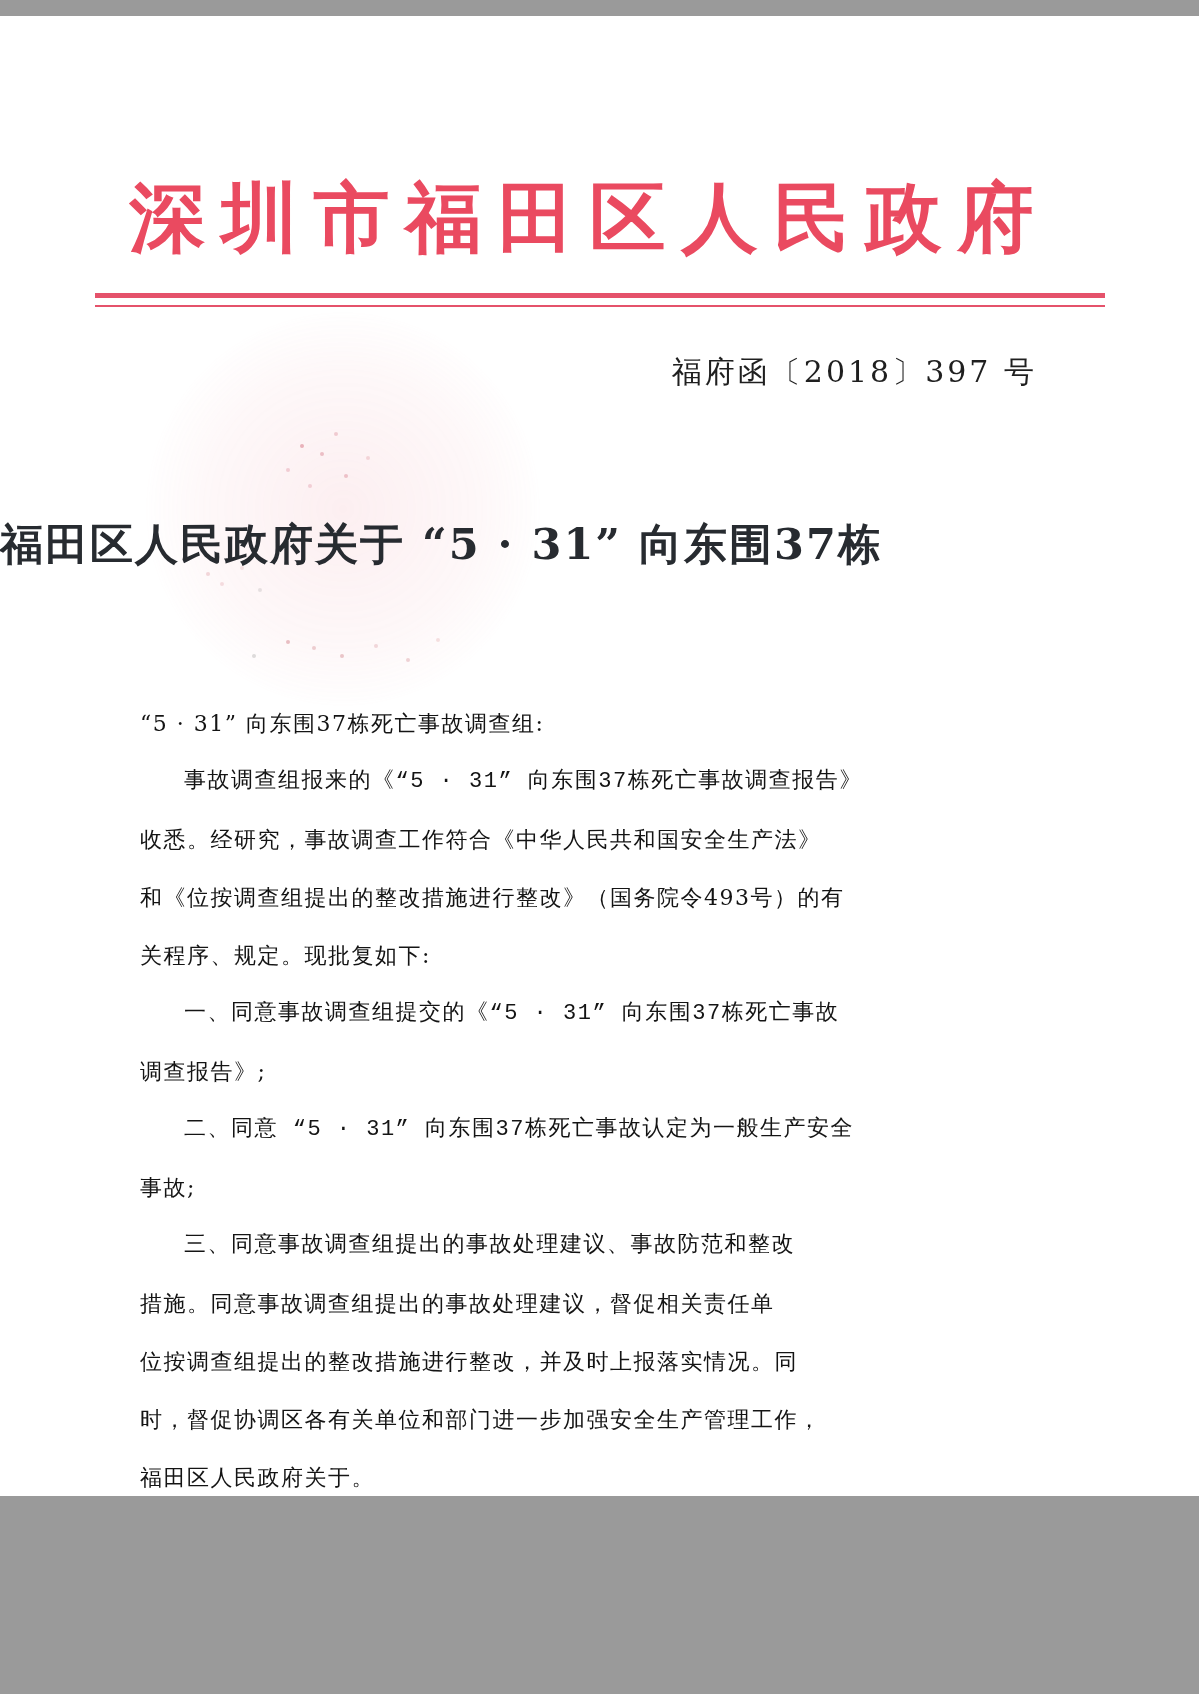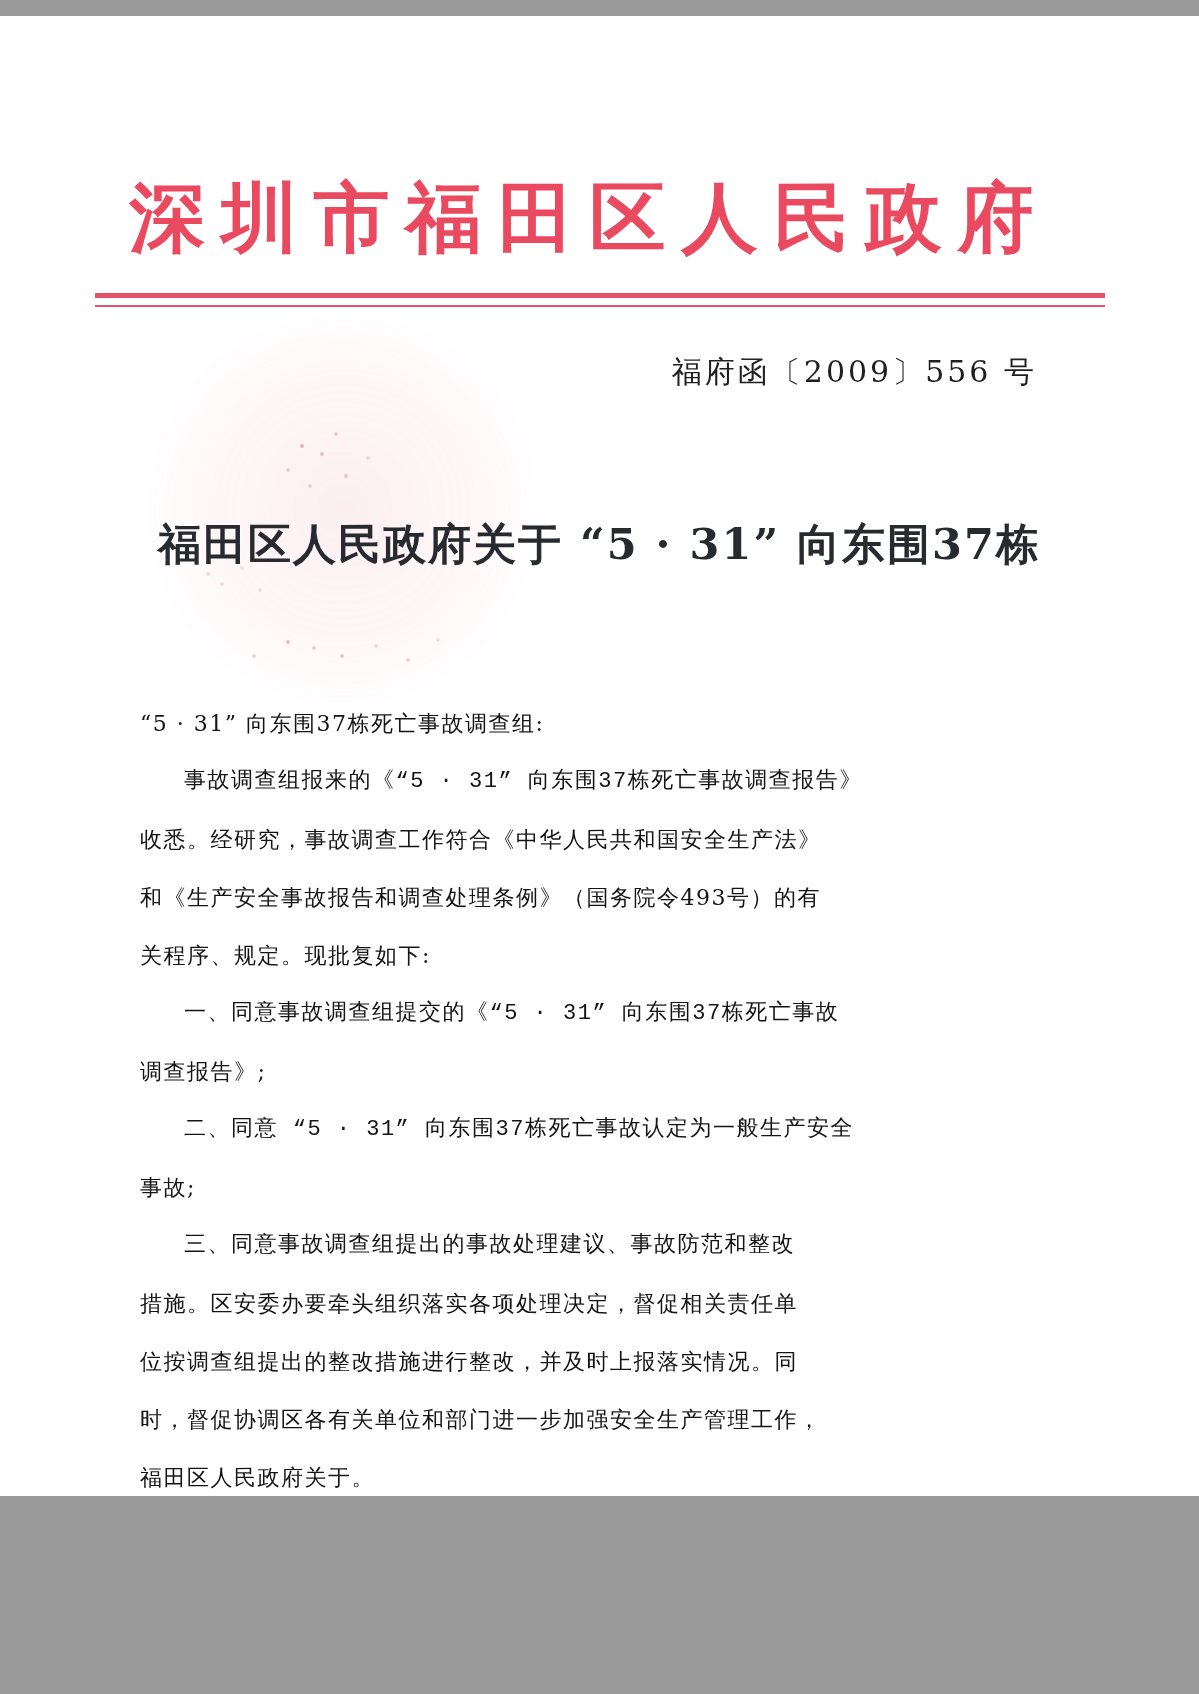--- a/index.html
+++ b/index.html
@@ -31,21 +31,21 @@
   
   .docnum{
     position:absolute;top:336px;right:162px;
     font-size:30px;line-height:40px;
     letter-spacing:3px;color:#1f1f1f;
     white-space:nowrap;
   }
   
   .doc-title{
     position:absolute;top:500px;left:0;width:100%;
-    text-align:center;
+    text-align:left;
     font-weight:bold;
     font-size:43px;line-height:57px;
     letter-spacing:2px;
     color:#272b30;
   }
   .doc-title div{white-space:nowrap;}
   
   .body-text{
     position:absolute;top:679px;left:140px;width:935px;
     font-size:22px;line-height:58px;
@@ -85,38 +85,38 @@
   <div class="seal-blob"></div>
   <div class="speckle spk1"></div>
   <div class="speckle spk2"></div>
   <div class="speckle spk3"></div>
 
   <div class="agency">深圳市福田区人民政府</div>
 
   <div class="rule rule-hd-thick"></div>
   <div class="rule rule-hd-thin"></div>
 
-  <div class="docnum">福府函〔2009〕556 号</div>
+  <div class="docnum">福府函〔2018〕397 号</div>
 
   <div class="doc-title">
     <div>福田区人民政府关于 “5 · 31” 向东围37栋</div>
   </div>
 
   <div class="body-text">
     <div class="body-line">“5 · 31” 向东围37栋死亡事故调查组:</div>
     <div class="body-line indent">事故调查组报来的《“5 · 31” 向东围37栋死亡事故调查报告》</div>
     <div class="body-line">收悉。经研究，事故调查工作符合《中华人民共和国安全生产法》</div>
-    <div class="body-line">和《生产安全事故报告和调查处理条例》（国务院令493号）的有</div>
+    <div class="body-line">和《位按调查组提出的整改措施进行整改》（国务院令493号）的有</div>
     <div class="body-line">关程序、规定。现批复如下:</div>
     <div class="body-line indent">一、同意事故调查组提交的《“5 · 31” 向东围37栋死亡事故</div>
     <div class="body-line">调查报告》;</div>
     <div class="body-line indent">二、同意 “5 · 31” 向东围37栋死亡事故认定为一般生产安全</div>
     <div class="body-line">事故;</div>
     <div class="body-line indent">三、同意事故调查组提出的事故处理建议、事故防范和整改</div>
-    <div class="body-line">措施。区安委办要牵头组织落实各项处理决定，督促相关责任单</div>
+    <div class="body-line">措施。同意事故调查组提出的事故处理建议，督促相关责任单</div>
     <div class="body-line">位按调查组提出的整改措施进行整改，并及时上报落实情况。同</div>
     <div class="body-line">时，督促协调区各有关单位和部门进一步加强安全生产管理工作，</div>
     <div class="body-line">福田区人民政府关于。</div>
   </div>
 
   <div class="rule rule-ft-thin"></div>
   <div class="rule rule-ft-thick"></div>
 
 </div>
 

